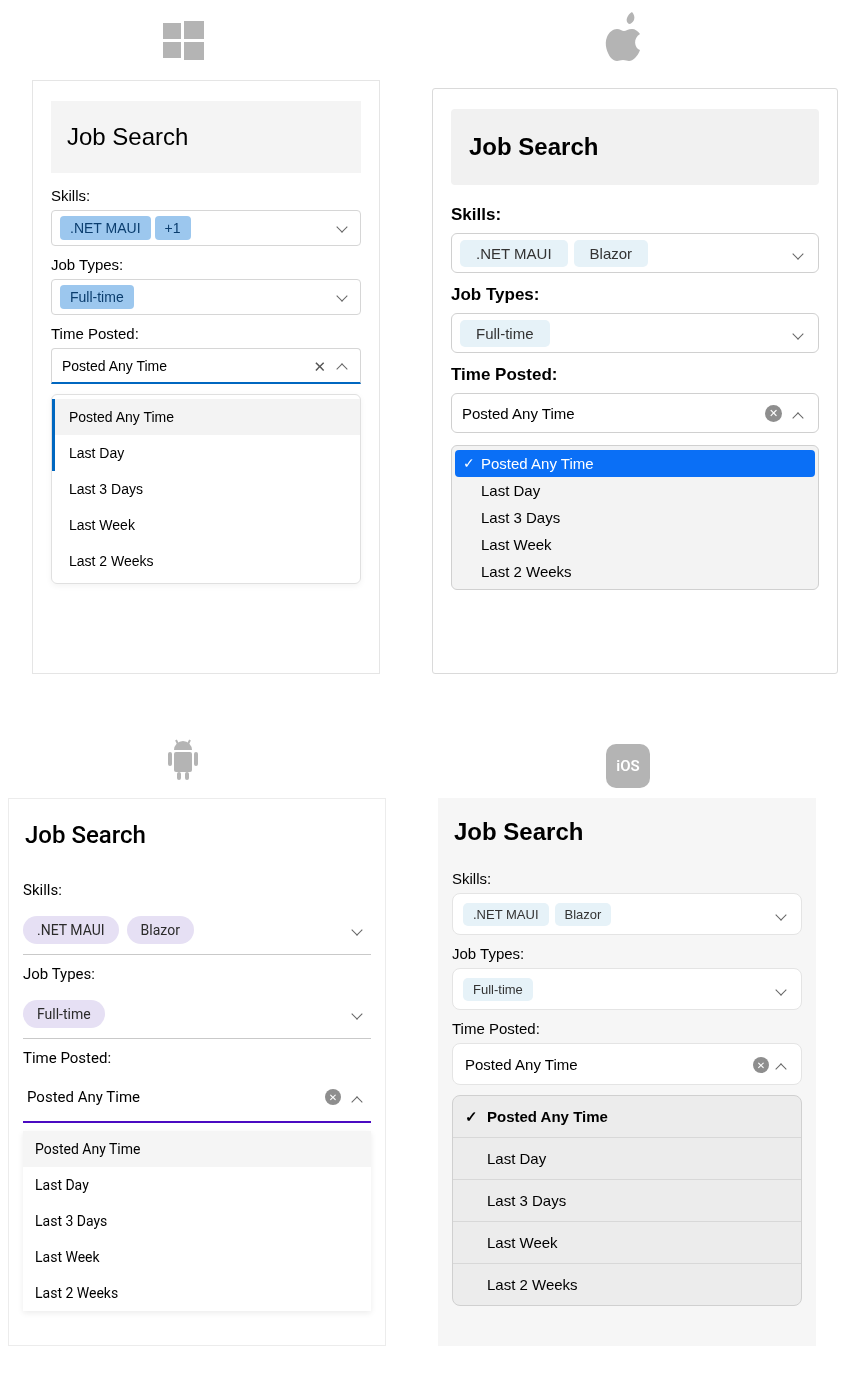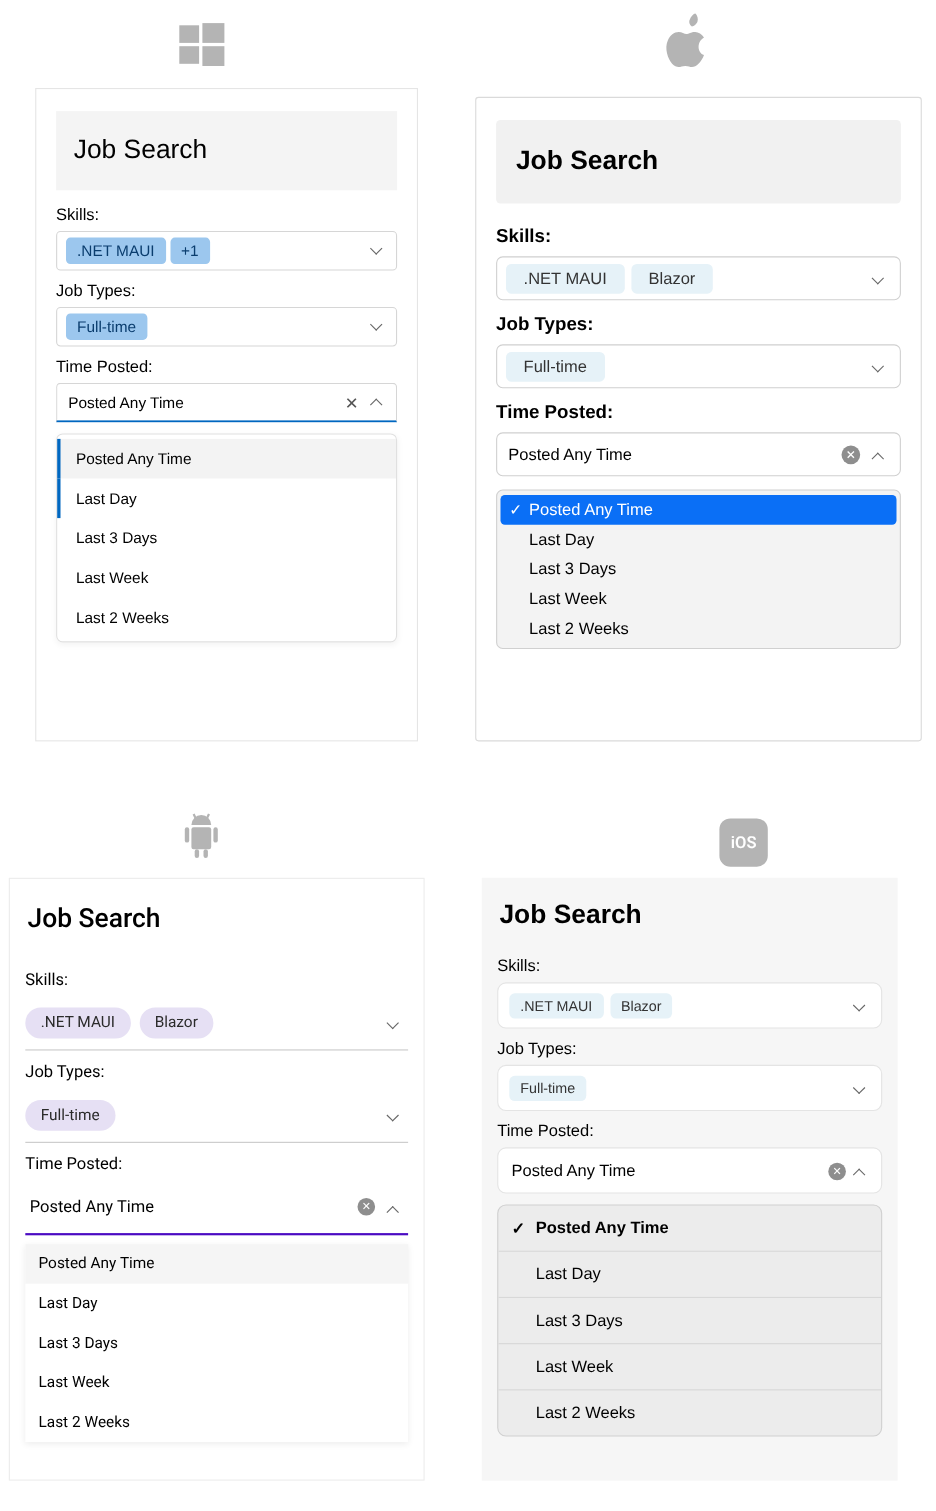--- a/index.html
+++ b/index.html
@@ -258,21 +258,21 @@
       <path d="M8 12a9 9 0 0118 0H8z"></path>
       <rect x="2" y="14" width="4" height="14" rx="2"></rect>
       <rect x="28" y="14" width="4" height="14" rx="2"></rect>
       <rect x="11" y="34" width="4" height="8" rx="2"></rect>
       <rect x="19" y="34" width="4" height="8" rx="2"></rect>
       <line x1="10" y1="2" x2="12" y2="6" stroke="#b4b4b4" stroke-width="2"></line>
       <line x1="24" y1="2" x2="22" y2="6" stroke="#b4b4b4" stroke-width="2"></line>
     </svg>
 </div>
 <div class="platform-icon" style="left:606px; top:744px;">
-  <div style="width:44px;height:44px;background:#b4b4b4;border-radius:10px;display:flex;align-items:center;justify-content:center;color:#fff;font-weight:600;font-size:15px;margin-left:48px;">iOS</div>
+  <div style="width:44px;height:44px;background:#b4b4b4;border-radius:10px;display:flex;align-items:center;justify-content:center;color:#fff;font-weight:600;font-size:15px;">iOS</div>
 </div>
 
 <div class="win-panel">
   <div class="win-header">Job Search</div>
 
   <div class="win-label">Skills:</div>
   <div class="win-combo">
     <span class="win-chip">.NET MAUI</span>
     <span class="win-chip">+1</span>
     <span class="win-chevron"><span class="chev-down"></span></span>

